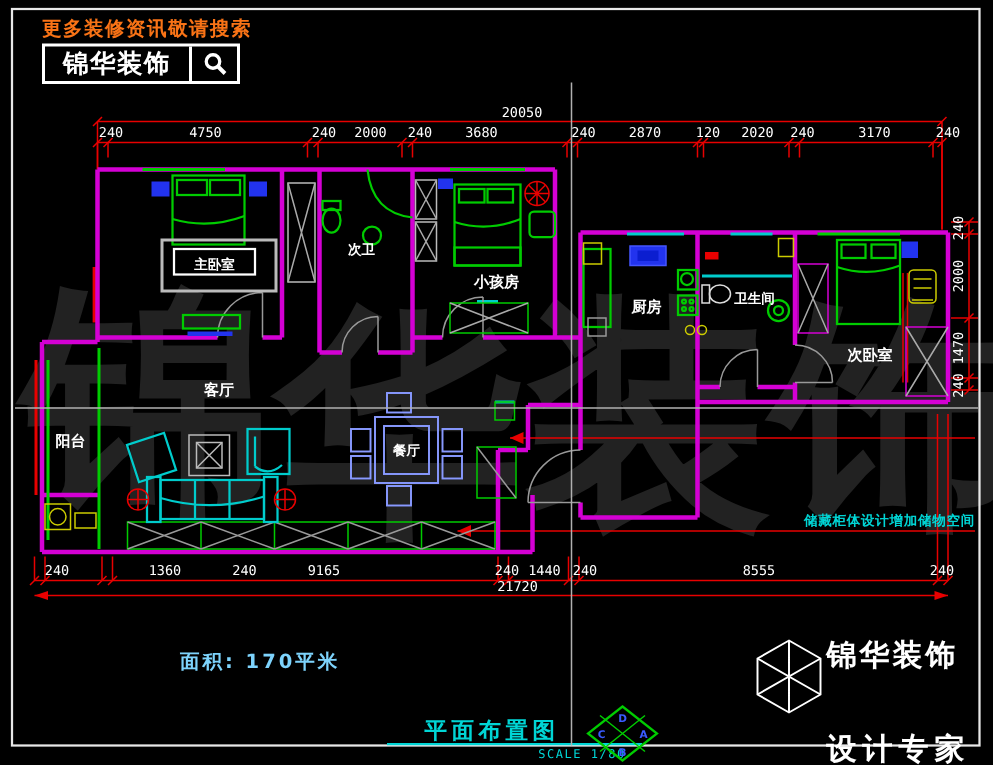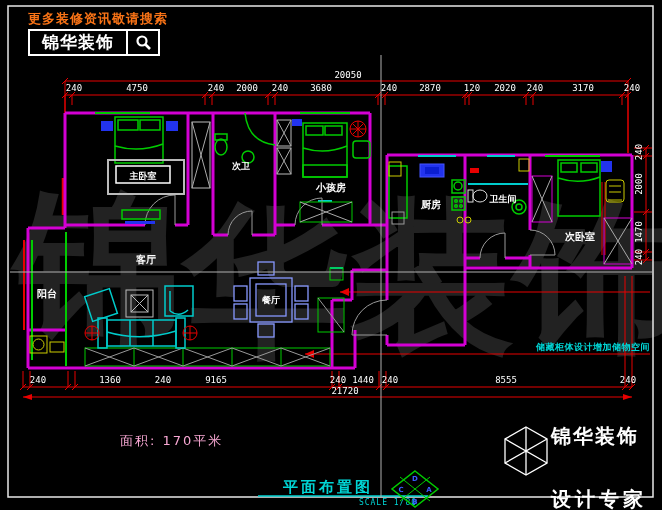--- a/index.html
+++ b/index.html
@@ -10,21 +10,21 @@
   
   .hdr-tagline{position:absolute;left:28px;top:10px;color:#f97316;font-size:13px;font-weight:bold;letter-spacing:1px;}
   .hdr-box{position:absolute;left:28px;top:29px;width:132px;height:27px;border:2px solid #fff;
            display:flex;align-items:center;box-sizing:border-box;background:#000;}
   .hdr-brand{flex:1;text-align:center;color:#fff;font-size:17px;font-weight:bold;letter-spacing:1px;}
   .hdr-sep{width:2px;align-self:stretch;background:#fff;}
   .hdr-mag{width:30px;display:flex;align-items:center;justify-content:center;}
   
   .anno{position:absolute;color:#00d5d5;font-size:9px;font-weight:bold;text-align:right;letter-spacing:.5px;}
   
-  .area{position:absolute;left:120px;top:432px;color:#f9a8d4;font-size:13px;font-weight:normal;letter-spacing:2px;}
+  .area{position:absolute;left:120px;top:432px;color:#7dd3fc;font-size:13px;font-weight:bold;letter-spacing:2px;}
   .flogo-brand{position:absolute;left:551px;top:423px;color:#fff;font-size:20px;font-weight:bold;letter-spacing:2px;}
   .flogo-sub{position:absolute;left:551px;top:446px;color:#fff;font-size:20px;font-weight:bold;letter-spacing:4px;margin-top:40px;}
   .fsite{position:absolute;left:504px;top:474px;color:#fff;font-size:10px;font-weight:bold;letter-spacing:1.5px;}
   svg text{user-select:none;}
   .dt{font-family:"DejaVu Sans Mono",monospace;font-size:9px;fill:#fff;text-anchor:middle;}
   .dtv{font-family:"DejaVu Sans Mono",monospace;font-size:9px;fill:#fff;text-anchor:middle;}
   .rl{font-family:"DejaVu Sans",sans-serif;font-size:10px;font-weight:bold;fill:#fff;text-anchor:middle;}
   .rl9{font-size:9px;}
   .ttl{font-family:"DejaVu Sans",sans-serif;font-size:15px;font-weight:bold;fill:#00d5d5;letter-spacing:3px;text-anchor:middle;}
   .scl{font-family:"DejaVu Sans Mono",monospace;font-size:8px;fill:#00d5d5;text-anchor:middle;letter-spacing:1px;}

